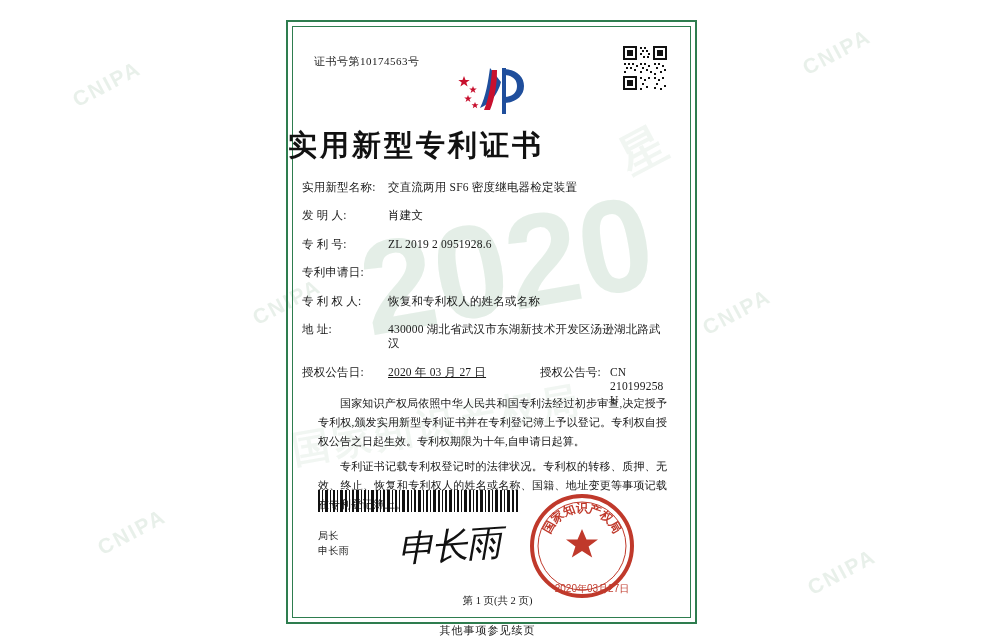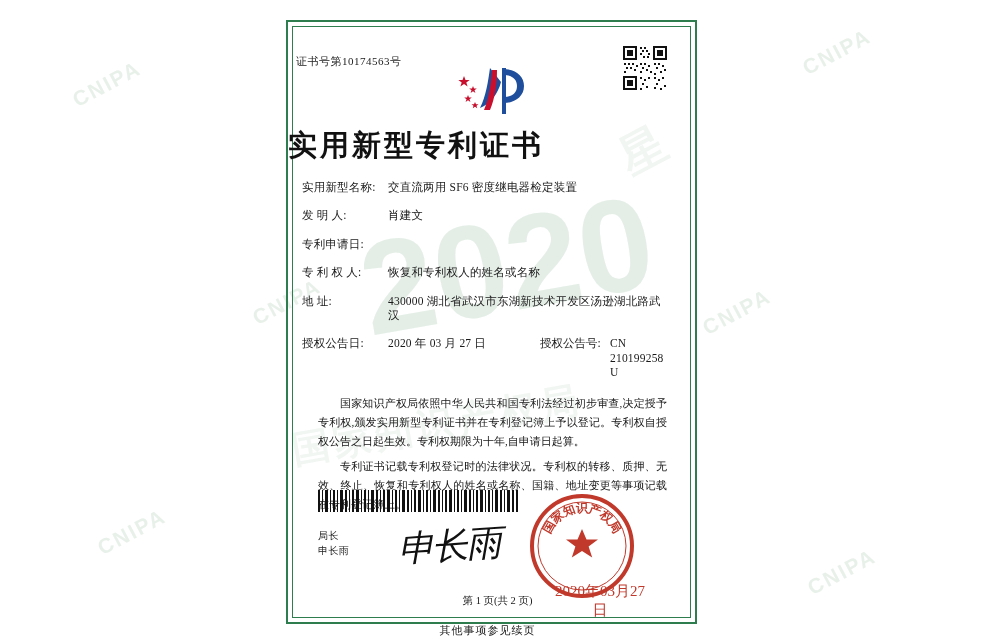--- a/index.html
+++ b/index.html
@@ -67,21 +67,21 @@
     left: 4px;
     top: 4px;
     right: 4px;
     bottom: 4px;
     border: 1px solid #2e7d4f;
   }
 
   .content {
     position: absolute;
     left: 0; top: 0; right: 0; bottom: 0;
-    padding: 22px 26px 10px 8px;
+    padding: 22px 26px 10px 26px;
     box-sizing: border-box;
   }
 
   
   .header-row {
     display: flex;
     justify-content: space-between;
     align-items: flex-start;
     height: 58px;
   }
@@ -211,28 +211,28 @@
   
   .seal {
     position: absolute;
     left: 240px;
     top: 470px;
     width: 108px;
     height: 108px;
   }
   .seal-date {
     position: absolute;
-    left: 264px;
+    left: 256px;
     top: 560px;
     width: 96px;
     text-align: center;
-    font-size: 15px;
+    font-size: 10px;
     color: #c0392b;
     letter-spacing: 0;
-    font-family: Liberation Serif, serif;
+    font-family: Liberation Sans, sans-serif;
   }
 
   
   .page-no {
     position: absolute;
     left: 12px; right: 0;
     bottom: 14px;
     text-align: center;
     font-size: 10.5px;
     color: #1a1a1a;
@@ -357,40 +357,44 @@
         <div class="frow">
           <div class="flabel">实用新型名称:</div>
           <div class="fvalue">交直流两用 SF6 密度继电器检定装置</div>
         </div>
 
         <div class="frow">
           <div class="flabel">发 明 人:</div>
           <div class="fvalue">肖建文</div>
         </div>
 
+        <div class="frow">
+          <div class="flabel">专 利 号:</div>
+          <div class="fvalue">ZL 2019 2 0951928.6</div>
+        </div>
 
         <div class="frow">
           <div class="flabel">专利申请日:</div>
         </div>
 
         <div class="frow">
           <div class="flabel">专 利 权 人:</div>
           <div class="fvalue">恢复和专利权人的姓名或名称</div>
         </div>
 
         <div class="frow">
           <div class="flabel">地 址:</div>
           <div class="fvalue">
             <span>430000 湖北省武汉市东湖新技术开发区汤逊湖北路武汉</span>
           </div>
         </div>
 
         <div class="frow two-col">
           <div class="flabel">授权公告日:</div>
-          <div class="fvalue" style="flex:0 0 118px;">2020 年 03 月 27 日</div>
+          <div class="fvalue" style="flex:0 0 118px;text-decoration:underline;">2020 年 03 月 27 日</div>
           <div class="fvalue2label">授权公告号:</div>
           <div class="fvalue">CN 210199258 U</div>
         </div>
 
       </div>
 
       <div class="paras">
         <p>国家知识产权局依照中华人民共和国专利法经过初步审查,决定授予专利权,颁发实用新型专利证书并在专利登记簿上予以登记。专利权自授权公告之日起生效。专利权期限为十年,自申请日起算。</p>
         <p>专利证书记载专利权登记时的法律状况。专利权的转移、质押、无效、终止、恢复和专利权人的姓名或名称、国籍、地址变更等事项记载在专利登记簿上。</p>
       </div>

